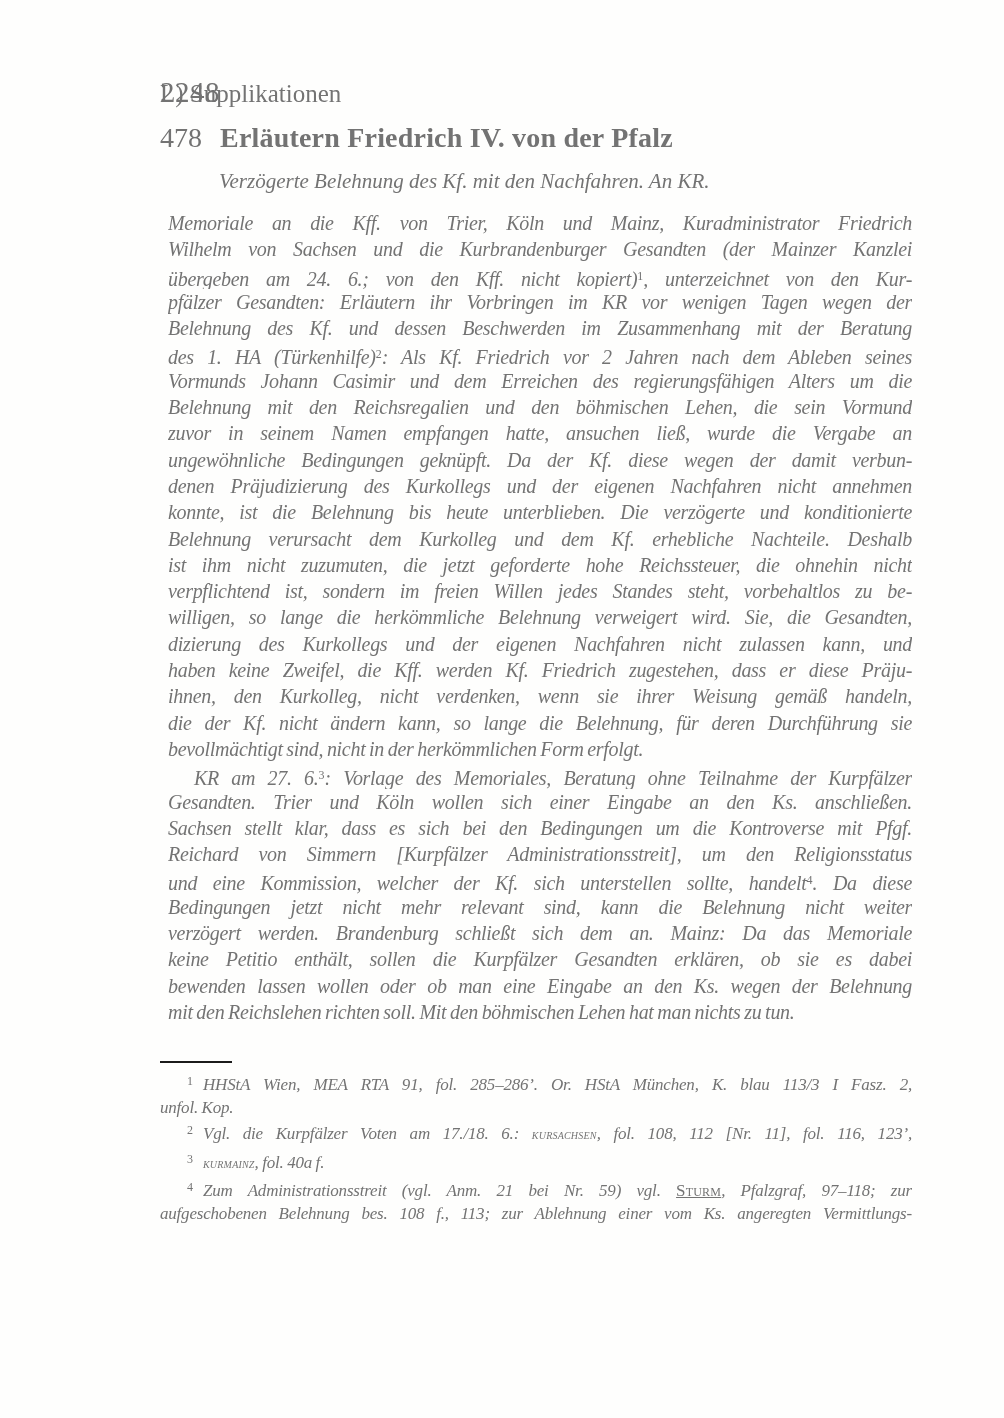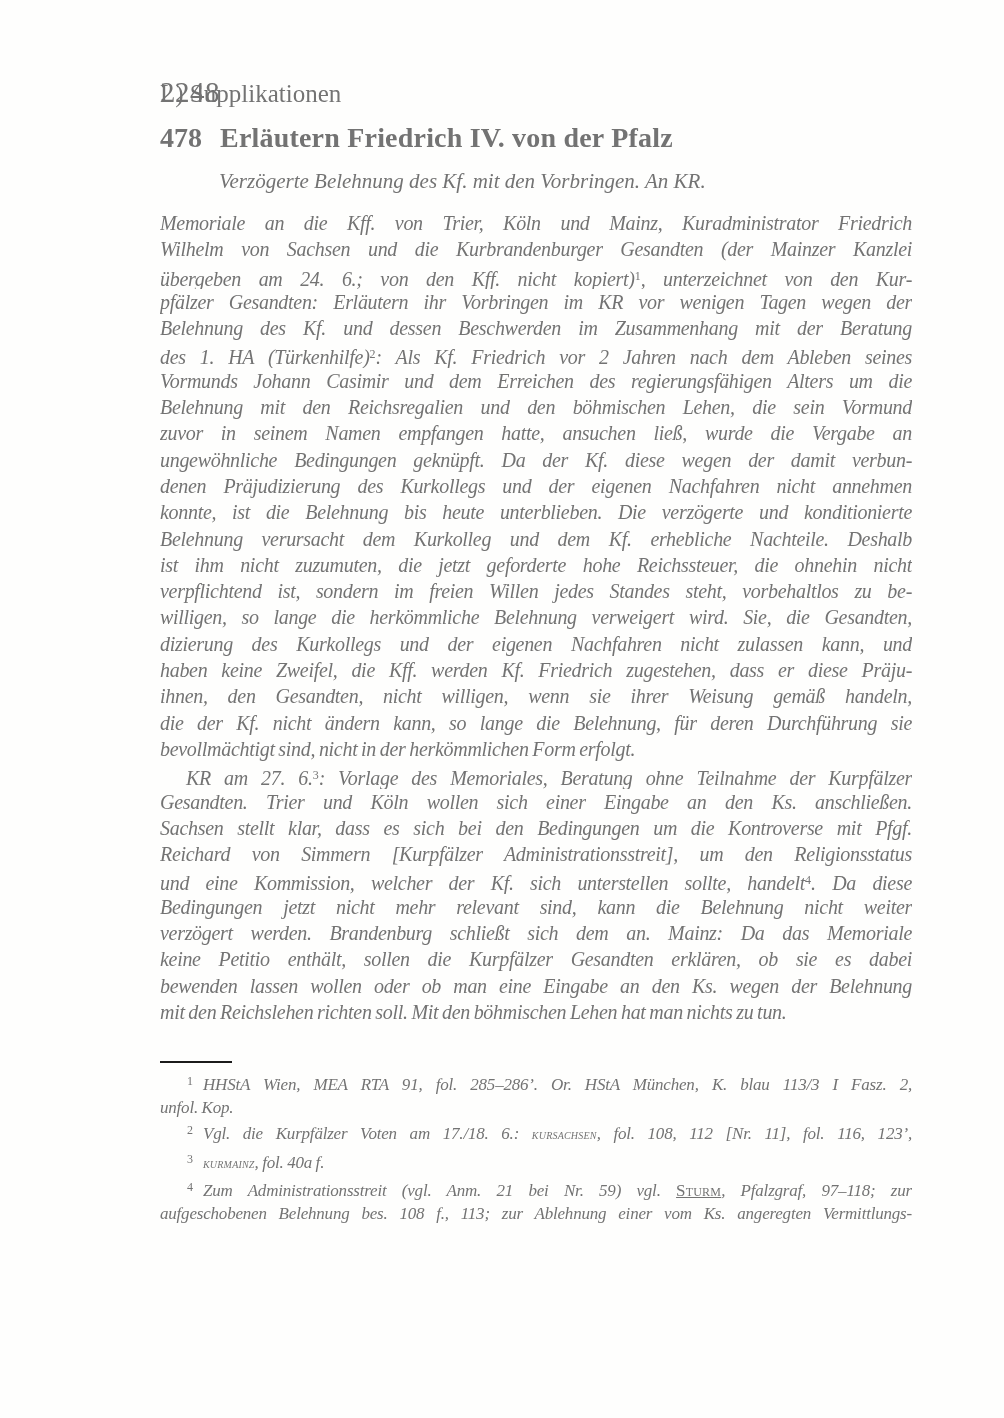--- a/index.html
+++ b/index.html
@@ -22,42 +22,42 @@
     font-size:29px; line-height:32px; letter-spacing:0.5px;
   }
   .running-header {
     position:absolute; left:0; right:0; top:3px; 
     font-size:25px; line-height:30px;
   }
 
   
   .heading-row { top:121px; display:flex; align-items:baseline; }
   .entry-number {
-    flex:0 0 60px; font-size:28px; font-weight:bold; line-height:34px;
+    flex:0 0 60px; font-size:28px; font-weight:normal; line-height:34px;
   }
   .entry-title {
     font-size:28px; font-weight:bold; line-height:34px; letter-spacing:0.2px;
   }
 
   
   .subtitle {
     top:166px; padding-left:59px;
     font-style:italic; font-size:21px; line-height:30px;
   }
 
   
   .body-text {
     top:210px;
     font-style:italic; font-size:20px; line-height:26.3px;
     letter-spacing:-0.3px; word-spacing:-1px;
     hyphens:none;
   }
   .bline {
     text-align:justify; text-align-last:justify;
-    height:26.3px; overflow:hidden;
+    height:26.3px; overflow:hidden;margin-left:8px;
   }
   .bline.last { text-align-last:left; }
   .bline.indent { text-indent:26px; }
   .seg-sup {
     font-style:normal; font-size:12px; vertical-align:6px;
     letter-spacing:0; word-spacing:0;
   }
 
   
   .footnote-separator {
@@ -87,21 +87,21 @@
   <div class="col header-row">
     <span class="page-number">2248</span>
     <span class="running-header">L) Supplikationen</span>
   </div>
 
   <div class="col heading-row">
     <span class="entry-number">478</span>
     <span class="entry-title">Erläutern Friedrich IV. von der Pfalz</span>
   </div>
 
-  <div class="col subtitle">Verzögerte Belehnung des Kf. mit den Vorbringen. An KR.</div>
+  <div class="col subtitle">Verzögerte Belehnung des Kf. mit den Nachfahren. An KR.</div>
 
   <div class="col body-text">
       <div>
         <div class="bline">Memoriale an die Kff. von Trier, Köln und Mainz, Kuradministrator Friedrich</div>
         <div class="bline">Wilhelm von Sachsen und die Kurbrandenburger Gesandten (der Mainzer Kanzlei</div>
         <div class="bline">übergeben am 24. 6.; von den Kff. nicht kopiert)<span class="seg-sup">1</span>, unterzeichnet von den Kur-</div>
         <div class="bline">pfälzer Gesandten: Erläutern ihr Vorbringen im KR vor wenigen Tagen wegen der</div>
         <div class="bline">Belehnung des Kf. und dessen Beschwerden im Zusammenhang mit der Beratung</div>
         <div class="bline">des 1. HA (Türkenhilfe)<span class="seg-sup">2</span>: Als Kf. Friedrich vor 2 Jahren nach dem Ableben seines</div>
         <div class="bline">Vormunds Johann Casimir und dem Erreichen des regierungsfähigen Alters um die</div>
@@ -109,21 +109,21 @@
         <div class="bline">zuvor in seinem Namen empfangen hatte, ansuchen ließ, wurde die Vergabe an</div>
         <div class="bline">ungewöhnliche Bedingungen geknüpft. Da der Kf. diese wegen der damit verbun-</div>
         <div class="bline">denen Präjudizierung des Kurkollegs und der eigenen Nachfahren nicht annehmen</div>
         <div class="bline">konnte, ist die Belehnung bis heute unterblieben. Die verzögerte und konditionierte</div>
         <div class="bline">Belehnung verursacht dem Kurkolleg und dem Kf. erhebliche Nachteile. Deshalb</div>
         <div class="bline">ist ihm nicht zuzumuten, die jetzt geforderte hohe Reichssteuer, die ohnehin nicht</div>
         <div class="bline">verpflichtend ist, sondern im freien Willen jedes Standes steht, vorbehaltlos zu be-</div>
         <div class="bline">willigen, so lange die herkömmliche Belehnung verweigert wird. Sie, die Gesandten,</div>
         <div class="bline">dizierung des Kurkollegs und der eigenen Nachfahren nicht zulassen kann, und</div>
         <div class="bline">haben keine Zweifel, die Kff. werden Kf. Friedrich zugestehen, dass er diese Präju-</div>
-        <div class="bline">ihnen, den Gesandten, nicht willigen, wenn sie ihrer Weisung gemäß handeln,</div>
+        <div class="bline">ihnen, den Kurkolleg, nicht verdenken, wenn sie ihrer Weisung gemäß handeln,</div>
         <div class="bline">die der Kf. nicht ändern kann, so lange die Belehnung, für deren Durchführung sie</div>
         <div class="bline last">bevollmächtigt sind, nicht in der herkömmlichen Form erfolgt.</div>
       </div>
       <div>
         <div class="bline indent">KR am 27. 6.<span class="seg-sup">3</span>: Vorlage des Memoriales, Beratung ohne Teilnahme der Kurpfälzer</div>
         <div class="bline">Gesandten. Trier und Köln wollen sich einer Eingabe an den Ks. anschließen.</div>
         <div class="bline">Sachsen stellt klar, dass es sich bei den Bedingungen um die Kontroverse mit Pfgf.</div>
         <div class="bline">Reichard von Simmern [Kurpfälzer Administrationsstreit], um den Religionsstatus</div>
         <div class="bline">und eine Kommission, welcher der Kf. sich unterstellen sollte, handelt<span class="seg-sup">4</span>. Da diese</div>
         <div class="bline">Bedingungen jetzt nicht mehr relevant sind, kann die Belehnung nicht weiter</div>

